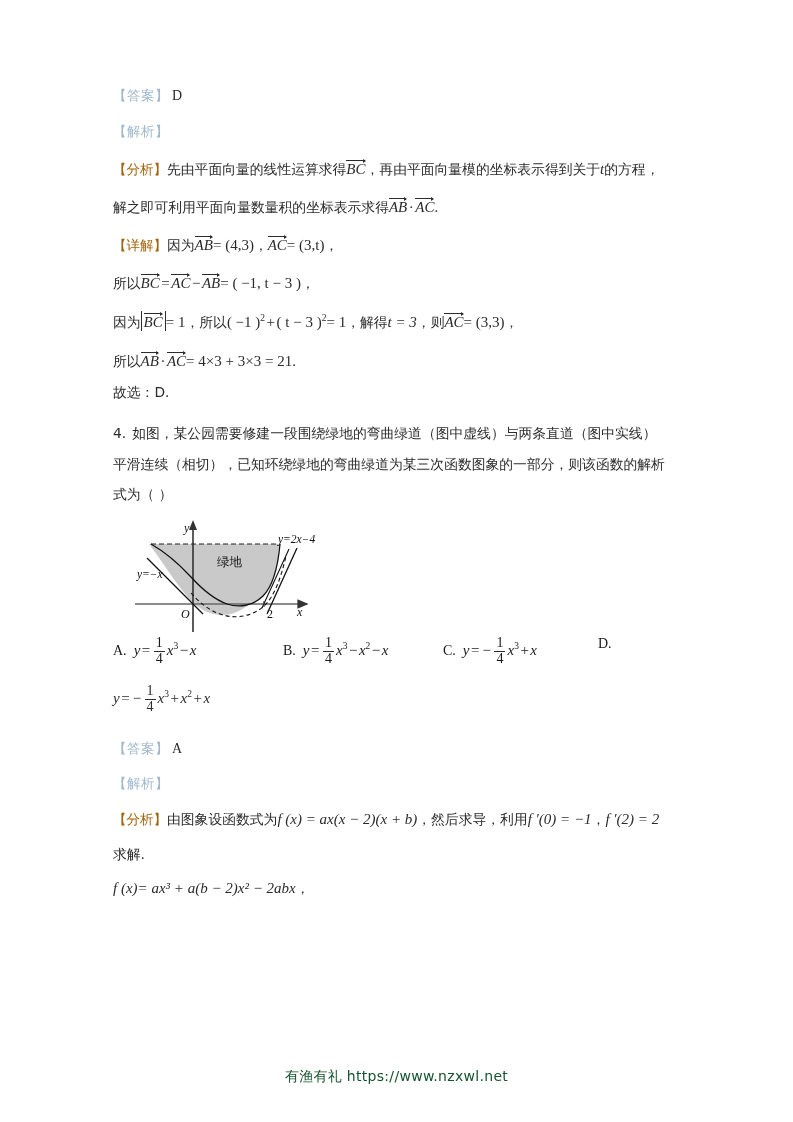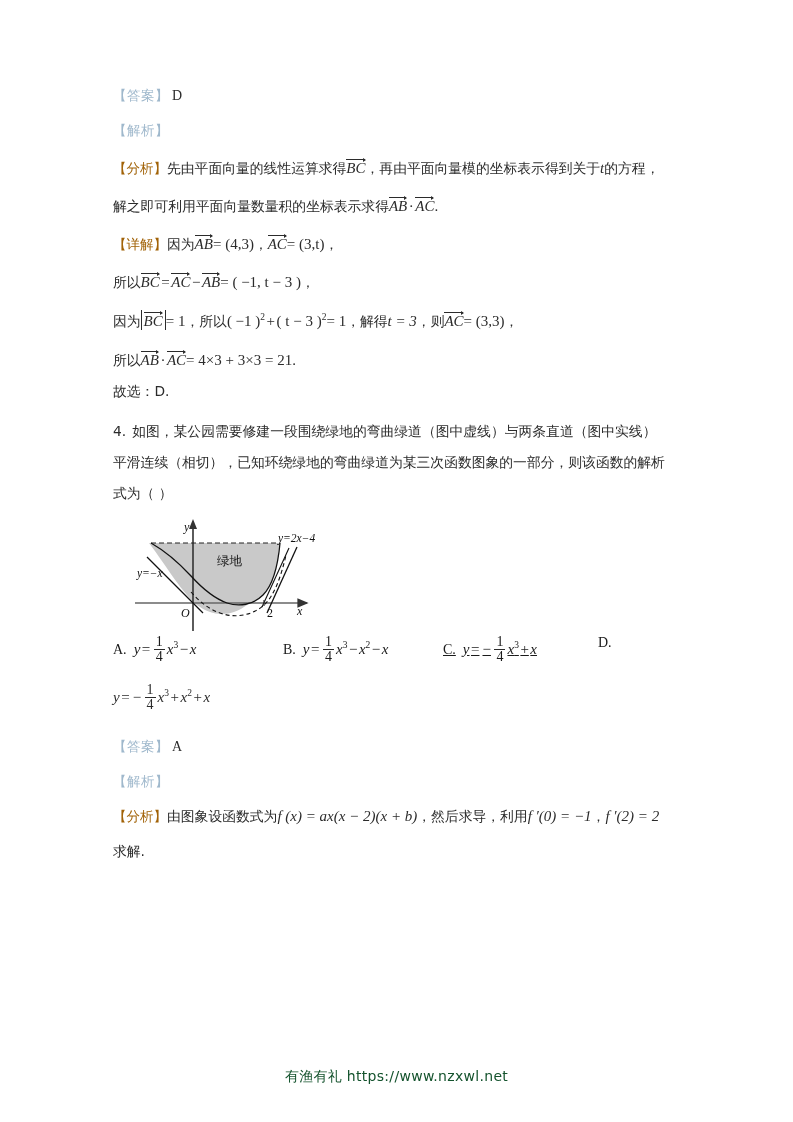--- a/index.html
+++ b/index.html
@@ -35,21 +35,21 @@
     margin: 0 0 0 0;
     white-space: nowrap;
     color: #2b2b2b;
   }
   .blk { margin-bottom: 20px; }
   .blk-sm { margin-bottom: 16px; }
   .blk-lg { margin-bottom: 26px; }
 
   .tag {
     color: #9fb8cc;
-    font-family: Liberation Sans, sans-serif;
+    font-family: Liberation Mono, monospace;
     font-size: 13.5px;
     letter-spacing: .5px;
   }
   .tag-dark {
     color: #a16207;
     font-family: "DejaVu Sans", sans-serif;
     font-size: 13.5px;
   }
   .cn {
     font-family: "DejaVu Sans", sans-serif;
@@ -242,21 +242,21 @@
   <div class="options" style="">
 
     <div class="opt" style="left:0px; top:0px;">
       <span class="opt-label">A.</span><span class="mi">y</span><span class="mo">=</span><span class="frac"><span class="num">1</span><span class="den">4</span></span><span class="mi">x</span><span class="sup">3</span><span class="mo">−</span><span class="mi">x</span>
     </div>
 
     <div class="opt" style="left:170px; top:0px;">
       <span class="opt-label">B.</span><span class="mi">y</span><span class="mo">=</span><span class="frac"><span class="num">1</span><span class="den">4</span></span><span class="mi">x</span><span class="sup">3</span><span class="mo">−</span><span class="mi">x</span><span class="sup">2</span><span class="mo">−</span><span class="mi">x</span>
     </div>
 
-    <div class="opt" style="left:330px; top:0px;text-decoration:underline;">
+    <div class="opt" style="left:330px; top:0px;">
       <span class="opt-label">C.</span><span class="mi">y</span><span class="mo">=</span><span class="mo">−</span><span class="frac"><span class="num">1</span><span class="den">4</span></span><span class="mi">x</span><span class="sup">3</span><span class="mo">+</span><span class="mi">x</span>
     </div>
 
     <div class="opt" style="left:485px; top:0px;">
       <span class="opt-label">D.</span>
     </div>
   </div>
 
   <div class="line" style="margin-top:20px; margin-bottom:26px;">
     <span class="mi">y</span><span class="mo">=</span><span class="mo">−</span><span class="frac"><span class="num">1</span><span class="den">4</span></span><span class="mi">x</span><span class="sup">3</span><span class="mo">+</span><span class="mi">x</span><span class="sup">2</span><span class="mo">+</span><span class="mi">x</span>
@@ -272,18 +272,21 @@
 
   <div class="line blk">
     <span class="tag-dark">【分析】</span><span class="cn">由图象设函数式为</span><span class="mi">f (x) = ax(x − 2)(x + b)</span><span class="cn">，然后求导，利用</span><span class="mi">f ′(0) = −1</span><span class="cn">，</span><span class="mi">f ′(2) = 2</span>
   </div>
 
   <div class="line blk">
     <span class="cn">求解.</span>
   </div>
 
 
+  <div class="line blk">
+    <span class="mi">f (x)</span><span class="mi">= ax³ + a(b − 2)x² − 2abx</span><span class="cn">，</span>
+  </div>
 
 
 </div>
 
 <div class="footer">有渔有礼 https://www.nzxwl.net</div>
 </div>
 
 </body></html>

